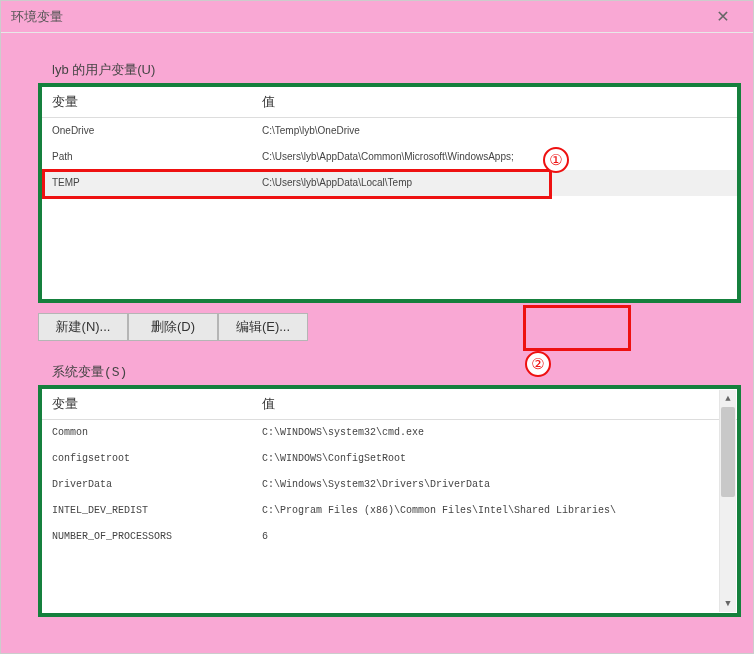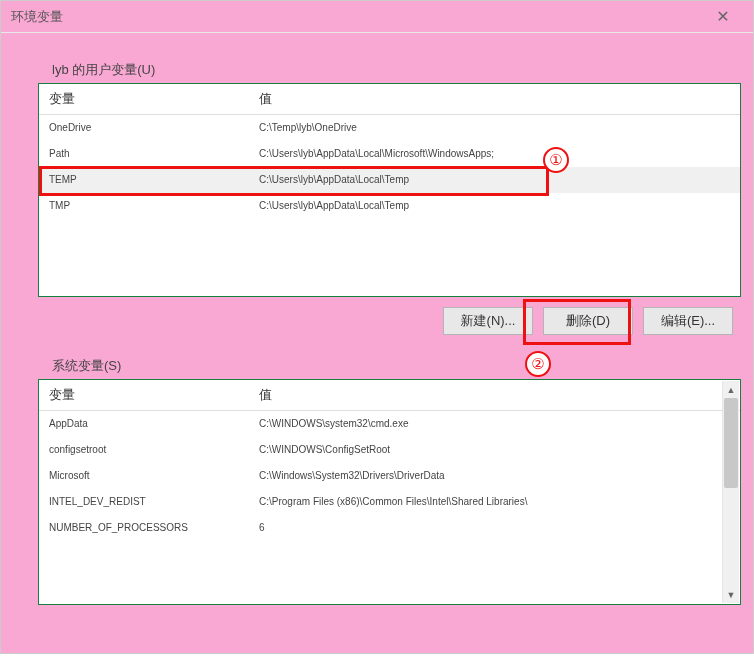--- a/index.html
+++ b/index.html
@@ -4,30 +4,30 @@
   <style>
     * { margin:0; padding:0; box-sizing:border-box; }
     body { font-family:"Microsoft YaHei","Segoe UI",Tahoma,sans-serif; font-size:13px; color:#3a3a3a; background:#fff; }
     .window { width:754px; height:654px; border:1px solid #ccc; background:#f9a8d4; position:relative; }
     .titlebar { height:32px; display:flex; align-items:center; padding:0 10px; border-bottom:1px solid #e8e8e8; }
     .titlebar .title { flex:1; font-size:13px; color:#555; }
     .titlebar .close { width:40px; text-align:center; font-size:16px; color:#666; cursor:pointer; font-family:Arial; }
     .content { padding:0 12px; }
     .group { margin-top:28px; position:relative;padding-left:25px; }
     .group-label { font-size:13px; color:#444; margin-left:14px; }
-    .table-wrap { border:1px solid #15803d; margin-top:4px; }
+    .table-wrap { border:4px solid #15803d; margin-top:4px; }
     .table-scroll { height:212px; overflow:auto; background:#fff; }
     .table-scroll.sys { height:224px; }
     .env-table { width:100%; border-collapse:collapse; table-layout:fixed; }
     .env-table th { text-align:left; font-weight:normal; font-size:13px; color:#333; padding:6px 10px; border-bottom:1px solid #ddd; background:#fff; }
     .env-table th:first-child { width:210px; }
     .env-table td { font-size:10px; color:#444; padding:3px 10px; white-space:nowrap; overflow:hidden; text-overflow:ellipsis; vertical-align:middle; height:26px; }
     .env-table tr.selected td { background:#f0f0f0; }
     .highlight-row { position:absolute; border:3px solid #e11; pointer-events:none; }
-    .button-row { display:flex; justify-content:flex-end; gap:10px; margin:10px 8px 0 0; position:relative; }
+    .button-row { display:flex; justify-content:flex-start; margin:10px 8px 0 0; position:relative; }
     .btn { min-width:90px; height:28px; background:#e8e8e8; border:1px solid #b5b5b5; font-size:13px; color:#333; cursor:pointer; font-family:inherit; }
     .btn-highlight { position:absolute; border:3px solid #e11; pointer-events:none; }
     .annotation { position:absolute; width:26px; height:26px; border:2px solid #e11; border-radius:50%; color:#e11; font-size:15px; display:flex; align-items:center; justify-content:center; background:#fff; }
     .scrollbar { position:absolute; right:1px; top:1px; bottom:1px; width:17px; background:#f0f0f0; border-left:1px solid #e5e5e5; display:flex; flex-direction:column; }
     .scrollbar .arrow { height:17px; display:flex; align-items:center; justify-content:center; color:#666; font-size:9px; cursor:pointer; }
     .scrollbar .track { flex:1; position:relative; }
     .scrollbar .thumb { position:absolute; left:1px; right:1px; top:0; height:90px; background:#c8c8c8; border-radius:2px; cursor:pointer; }
   </style>
 </head>
 <body>
@@ -50,69 +50,65 @@
                 <th>值</th>
               </tr>
             </thead>
             <tbody>
               <tr>
                 <td>OneDrive</td>
                 <td>C:\Temp\lyb\OneDrive</td>
               </tr>
               <tr>
                 <td>Path</td>
-                <td>C:\Users\lyb\AppData\Local\Microsoft\WindowsApps;</td>
+                <td>C:\Users\lyb\AppData\Common\Microsoft\WindowsApps;</td>
               </tr>
               <tr class="selected">
                 <td>TEMP</td>
-                <td>C:\Users\lyb\AppData\Local\Temp</td>
-              </tr>
-              <tr>
-                <td>TMP</td>
                 <td>C:\Users\lyb\AppData\Local\Temp</td>
               </tr>
             </tbody>
           </table>
         </div>
         <div class="highlight-row" style="left:0; top:82px; width:510px; height:30px;"></div>
       </div>
 
       <div class="button-row">
         <button class="btn">新建(N)...</button>
         <button class="btn">删除(D)</button>
         <button class="btn">编辑(E)...</button>
         <div class="btn-highlight" style="right:102px; top:-8px; width:108px; height:46px;"></div>
       </div>
 
       <div class="annotation" style="top:86px; left:530px;">①</div>
       <div class="annotation" style="top:290px; left:512px;">②</div>
     </div>
 
-    <div class="group" style="margin-top:22px;">
+    <div class="group" style="margin-top:22px;font-family:Liberation Mono, monospace;">
       <div class="group-label">系统变量(S)</div>
       <div class="table-wrap" style="position:relative;">
         <div class="table-scroll sys">
           <table class="env-table">
             <thead>
               <tr>
                 <th>变量</th>
                 <th>值</th>
               </tr>
             </thead>
             <tbody>
               <tr>
-                <td>AppData</td>
+                <td>Common</td>
                 <td>C:\WINDOWS\system32\cmd.exe</td>
               </tr>
               <tr>
                 <td>configsetroot</td>
                 <td>C:\WINDOWS\ConfigSetRoot</td>
               </tr>
               <tr>
-                <td>Microsoft</td>
+                <td>DriverData</td>
                 <td>C:\Windows\System32\Drivers\DriverData</td>
               </tr>
               <tr>
                 <td>INTEL_DEV_REDIST</td>
                 <td>C:\Program Files (x86)\Common Files\Intel\Shared Libraries\</td>
               </tr>
               <tr>
                 <td>NUMBER_OF_PROCESSORS</td>
                 <td>6</td>
               </tr>

